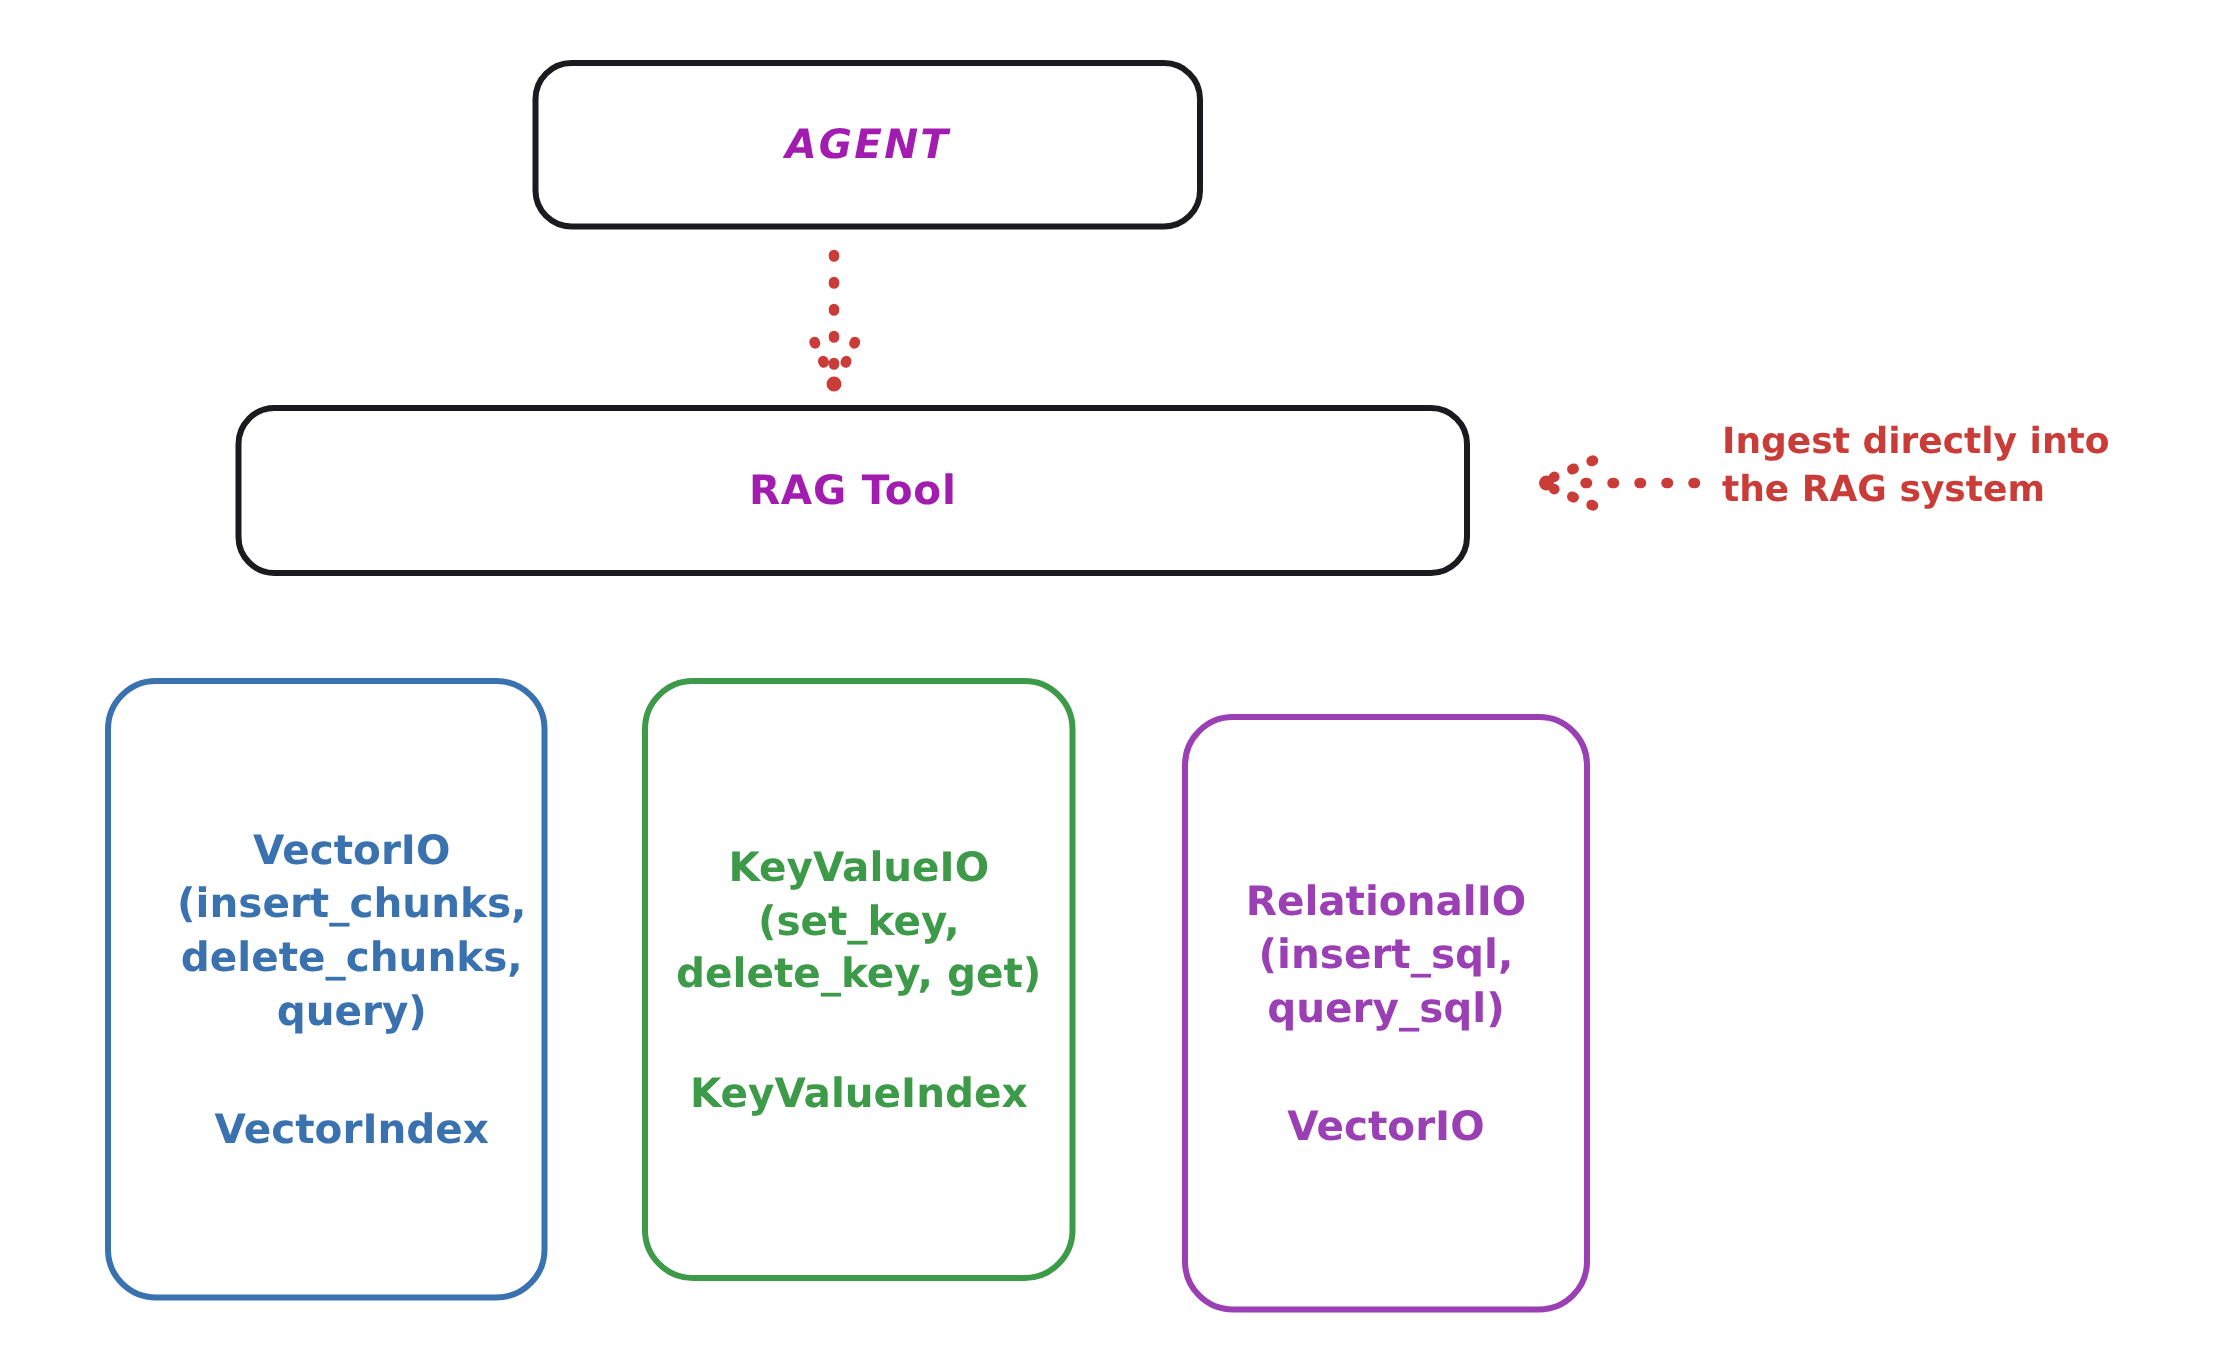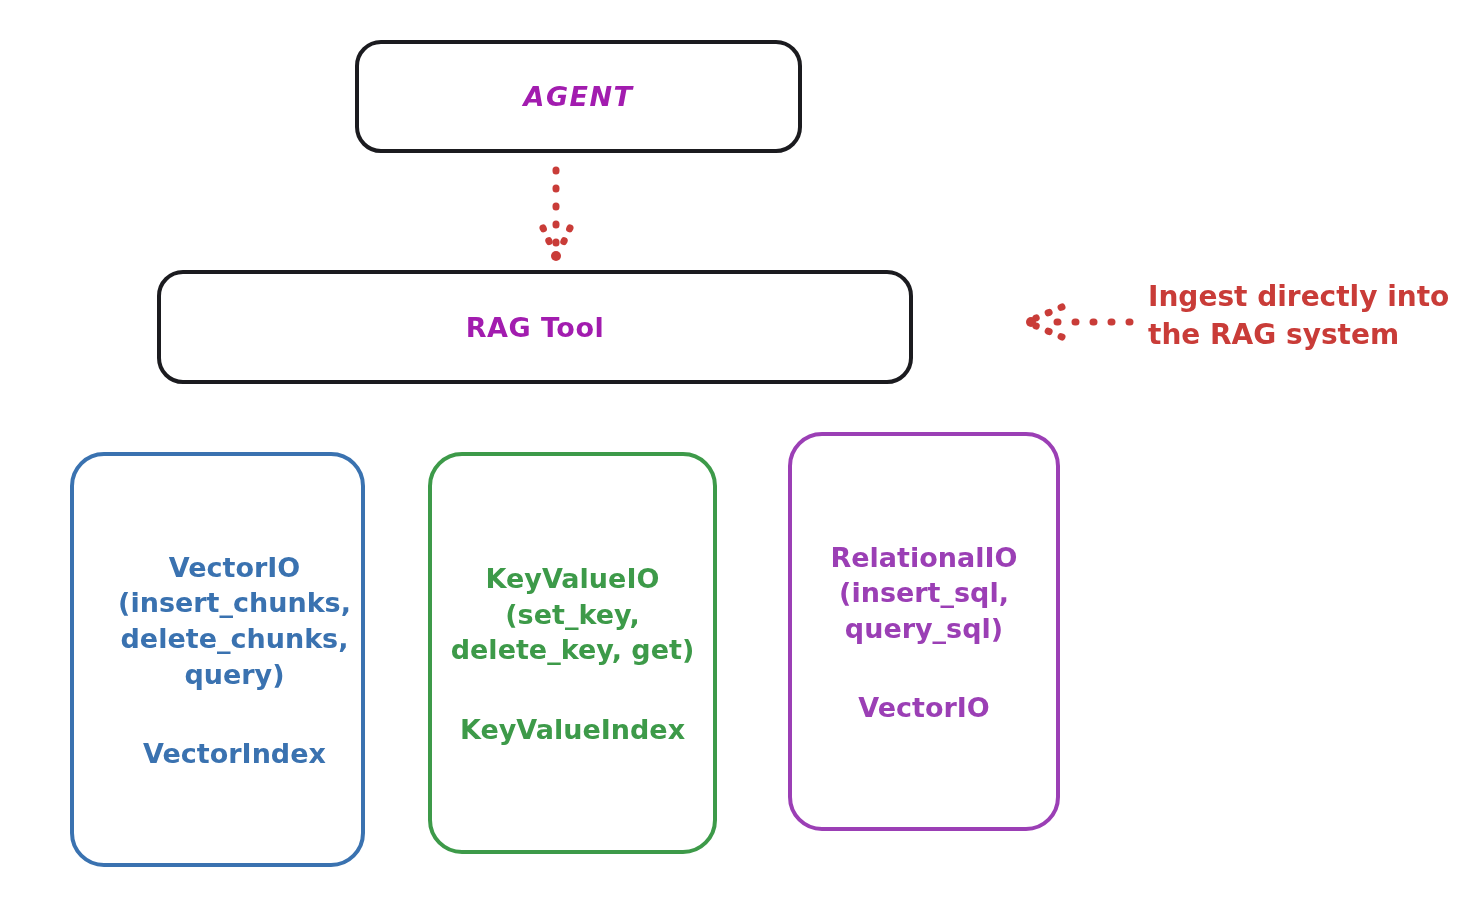--- a/index.html
+++ b/index.html
@@ -52,21 +52,21 @@
     width: 447px;
     height: 113px;
   }
   #agent-box .node-title {
     font-size: 27px;
   }
 
   #rag-tool-box {
     left: 157px;
     top: 270px;
-    width: 756px;
+    width: 823px;
     height: 114px;
   }
   #rag-tool-box .node-title {
     font-size: 27px;
     font-style: normal;
     letter-spacing: 0.5px;
   }
 
   
   .node-leaf {
@@ -102,36 +102,36 @@
     top: 452px;
     width: 289px;
     height: 402px;
     border-color: #3d9a49;
   }
   #keyvalueio-box .leaf-api,
   #keyvalueio-box .leaf-index { color: #3d9a49; }
 
   #relationalio-box {
     left: 788px;
-    top: 432px;
+    top: 476px;
     width: 272px;
     height: 399px;
     border-color: #9b3fb5;
   }
   #relationalio-box .leaf-api,
   #relationalio-box .leaf-index { color: #9b3fb5; }
 
   
   #ingest-annotation {
     position: absolute;
     left: 1148px;
     top: 278px;
     width: 330px;
     color: #c93c38;
-    font-size: 28px;
+    font-size: 24px;
     font-weight: 600;
     line-height: 1.35;
     text-align: left;
     white-space: pre-line;
   }
 
   
   #connectors {
     position: absolute;
     left: 0;

